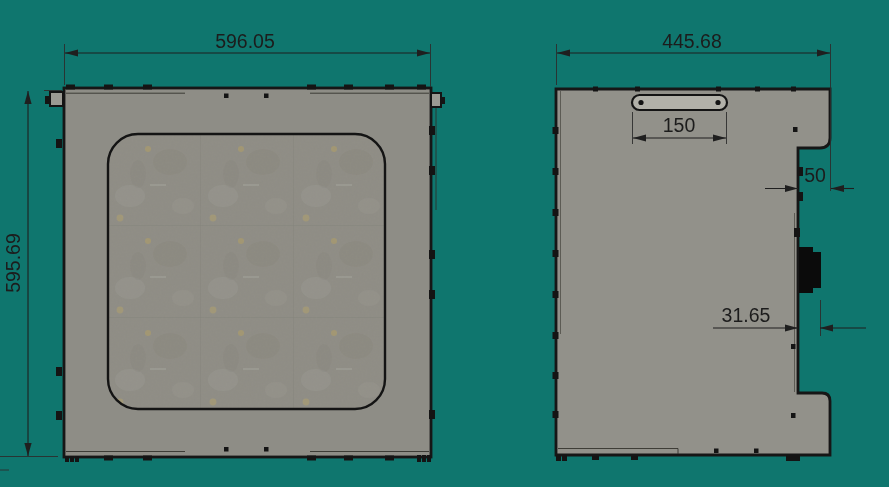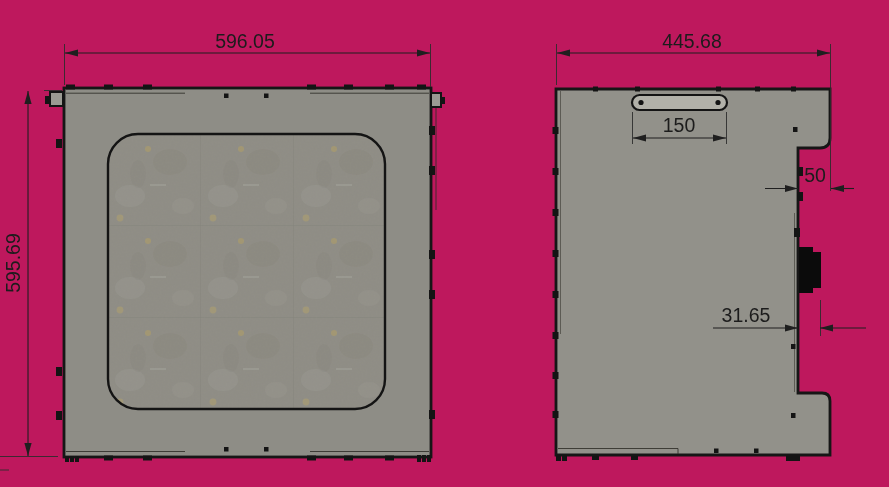--- a/index.html
+++ b/index.html
@@ -1,16 +1,16 @@
 <!DOCTYPE html>
 <html><head>
 <meta charset="utf-8">
 <style>
   html,body{margin:0;padding:0;background:#ffffff;}
-  .canvas{position:relative;width:889px;height:487px;background:#be185d;overflow:hidden;}
+  .canvas{position:relative;width:889px;height:487px;background:#0f766e;overflow:hidden;}
   svg{display:block;}
   .body{stroke:#161616;stroke-width:2.8;}
   .win{stroke:#141414;stroke-width:2.4;}
   .hw{stroke:#141414;stroke-width:2;}
   .d{fill:#141414;}
   .seam{stroke:#2f2e28;stroke-width:1;fill:none;opacity:.85;}
   .thin{stroke:#4a4942;stroke-width:1;fill:none;opacity:.75;}
   .dimline{stroke:#1f1f1f;stroke-width:1.1;fill:none;}
   .ext{stroke:#2d2d2d;stroke-width:.9;fill:none;}
   .arrow{fill:#1f1f1f;stroke:none;}

